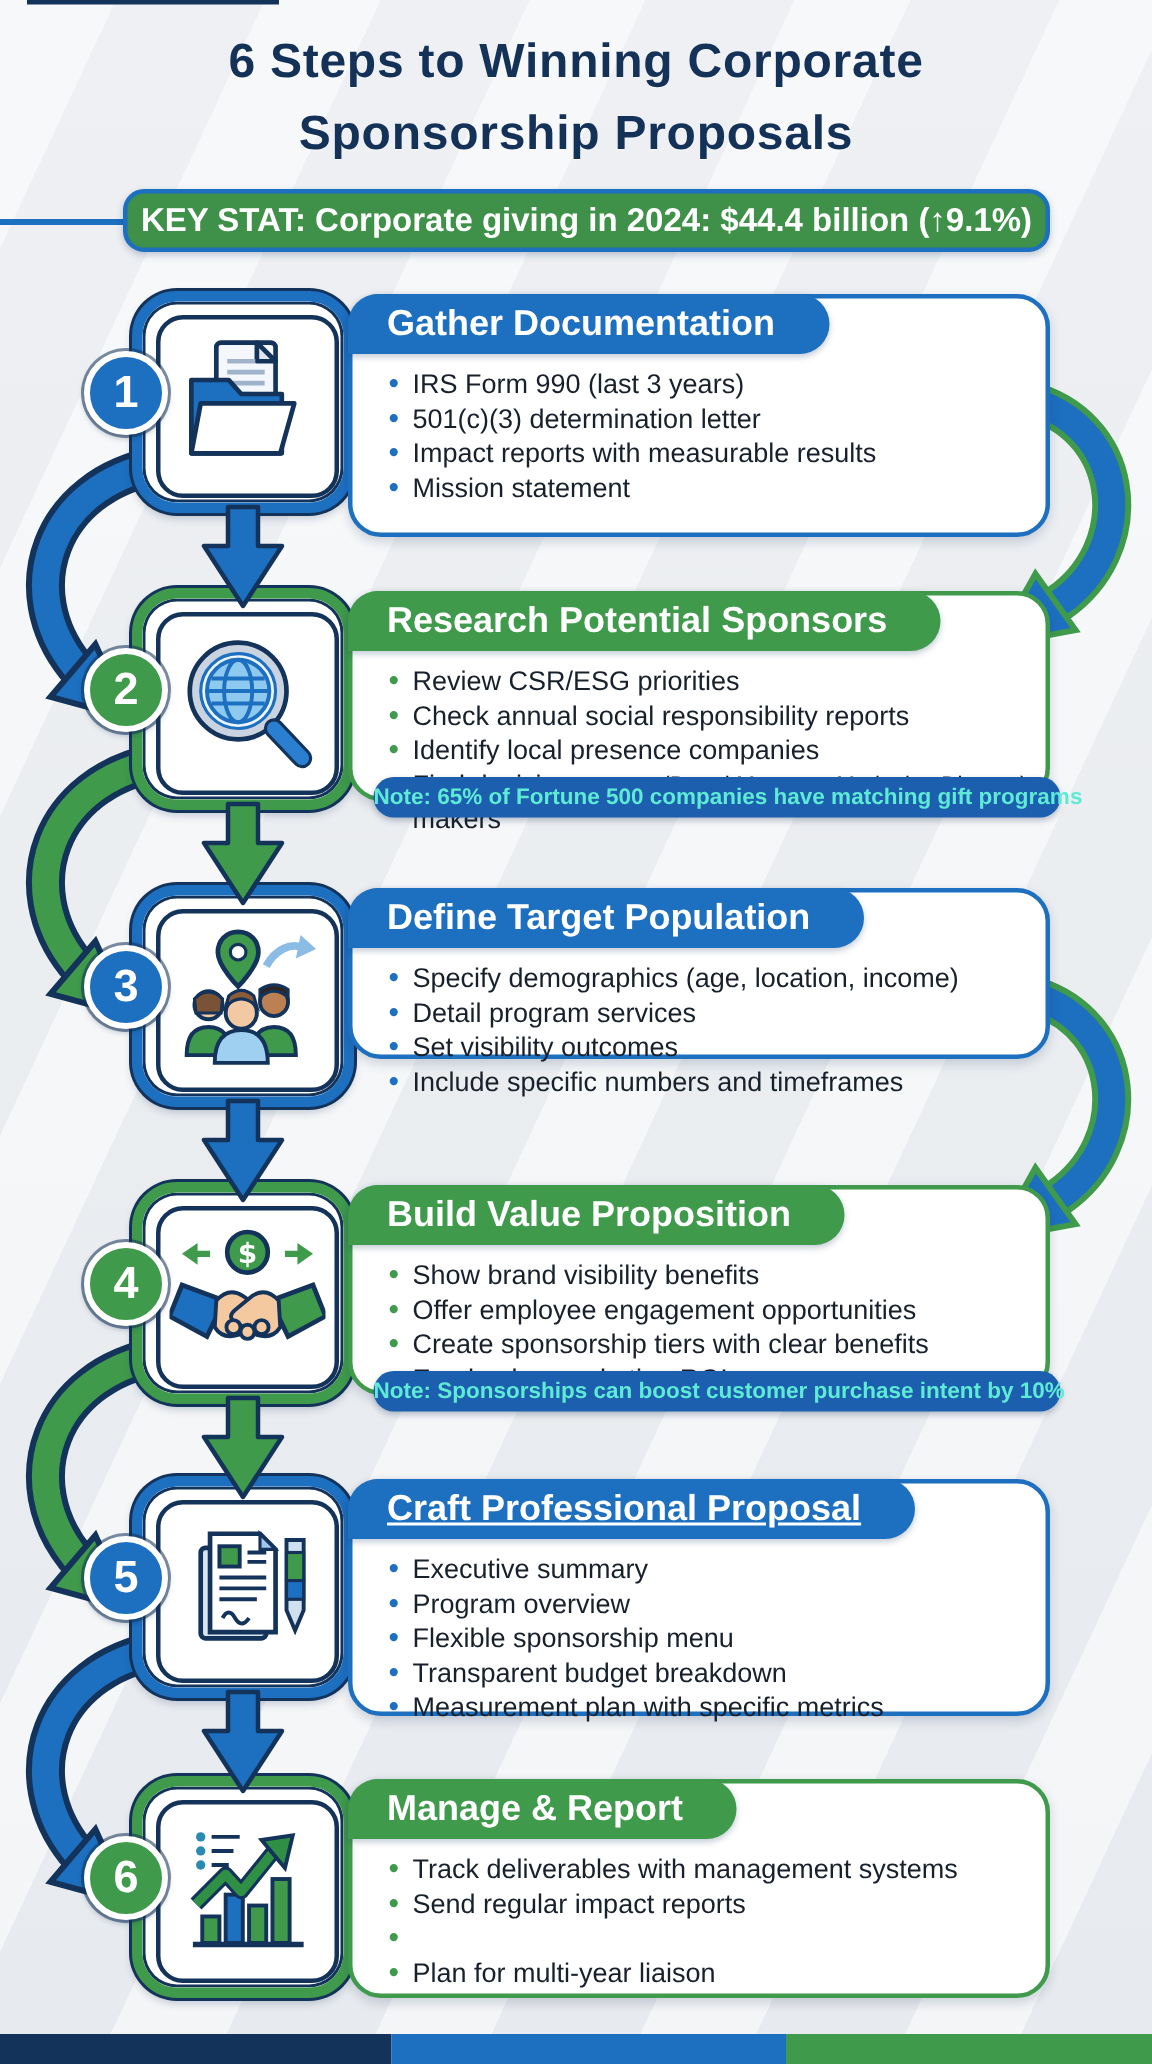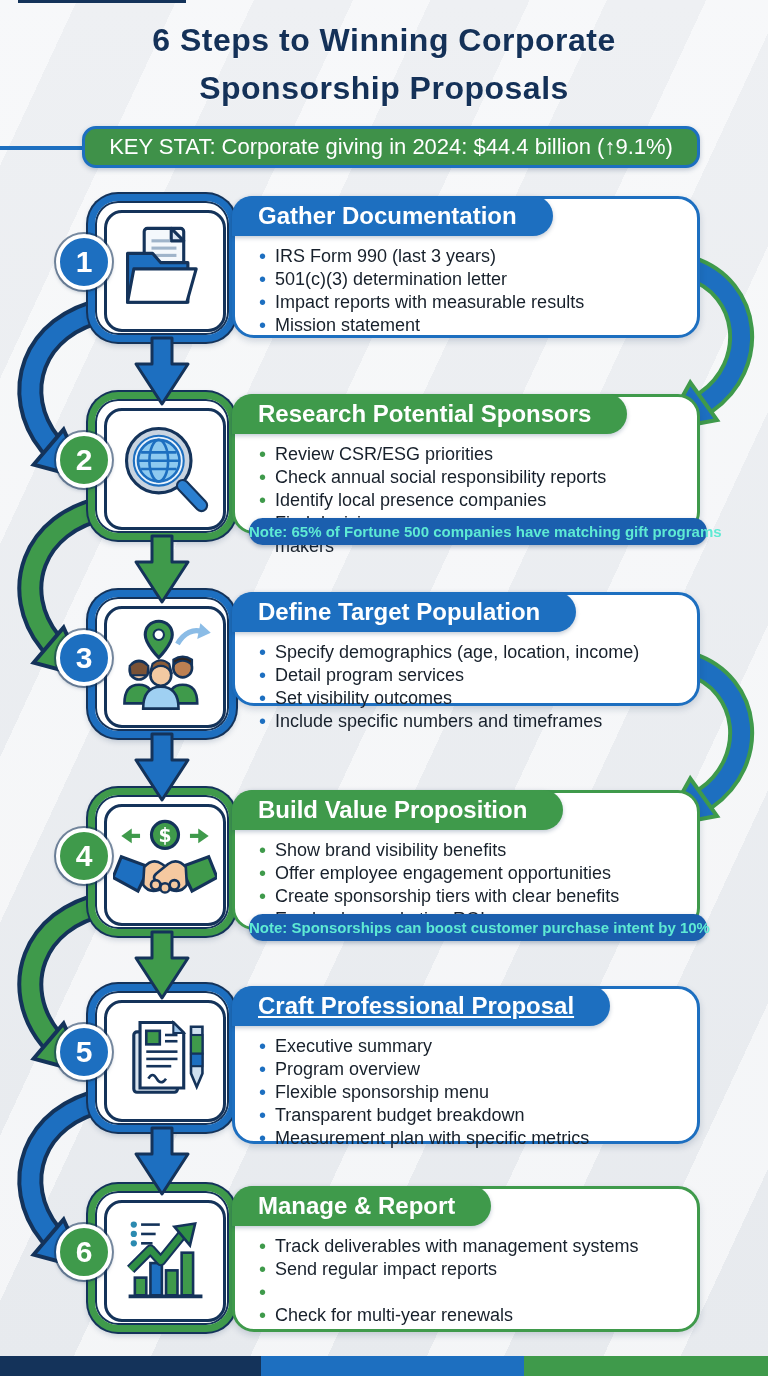--- a/index.html
+++ b/index.html
@@ -10,21 +10,21 @@
       repeating-linear-gradient(115deg, rgba(255,255,255,.55) 0 70px, rgba(255,255,255,0) 70px 160px),
       linear-gradient(180deg,#eef0f3 0%,#e7eaee 100%);
   }
   .top-sliver{position:absolute;left:18px;top:0;width:168px;height:3px;background:#14335a;}
   .title{position:absolute;top:16px;left:0;width:768px;text-align:center;
     color:#143158;font-weight:bold;font-size:32px;line-height:48px;letter-spacing:.5px;
     text-shadow:0 1px 0 rgba(255,255,255,.6);}
   .keystat-line{position:absolute;left:0;top:146px;width:86px;height:4px;background:#1d6fc0;}
   .keystat{position:absolute;left:82px;top:126px;width:618px;height:42px;box-sizing:border-box;
     background:#3f9149;border:3px solid #1d6fc0;border-radius:14px;
-    color:#fff;font-weight:normal;font-size:22px;line-height:36px;text-align:center;
+    color:#fff;font-weight:bold;font-size:22px;line-height:36px;text-align:center;
     box-shadow:0 2px 5px rgba(20,51,90,.25);white-space:nowrap;}
   .step-row{position:absolute;left:0;width:768px;z-index:4;}
   .icon-box{position:absolute;left:88px;top:0;width:148px;height:148px;box-sizing:border-box;
     border:7px solid;border-radius:30px;background:#fff;
     box-shadow:0 0 0 2px #14335a, inset 0 0 0 2px #14335a, 0 3px 6px rgba(20,51,90,.25);}
   .icon-inner{position:absolute;left:9px;top:9px;width:116px;height:116px;
     border:3px solid #14335a;border-radius:18px;background:#fff;
     display:flex;align-items:center;justify-content:center;}
   .num{position:absolute;left:56px;top:40px;width:56px;height:56px;box-sizing:border-box;
     border:4px solid #fff;border-radius:50%;z-index:7;
@@ -81,21 +81,21 @@
               <line x1="37" y1="42" x2="52" y2="42"></line>
             </g>
             <g stroke="#14335a" stroke-width="3" stroke-linejoin="round">
               <path d="M14 33 h24 l8 9 h26 v38 h-58 z" fill="#1d6fc0"></path>
               <path d="M20 48 h60 l-9 32 h-57 z" fill="#ffffff"></path>
             </g>
           </svg>
         </div>
       </div>
       <div class="num" style="background: rgb(29, 111, 192);">1</div>
-      <div class="card" style="border-color: rgb(29, 111, 192); height: 142px;">
+      <div class="card" style="border-color: rgb(29, 111, 192); height: 162px;">
         <div class="pill" style="background: rgb(29, 111, 192);">Gather Documentation</div>
         <ul class="bullets">
           <li>
             <span class="dot" style="color: rgb(29, 111, 192);">•</span>
             <span>IRS Form 990 (last 3 years)</span>
           </li>
           <li>
             <span class="dot" style="color: rgb(29, 111, 192);">•</span>
             <span>501(c)(3) determination letter</span>
           </li>
@@ -369,18 +369,18 @@
           </li>
           <li>
             <span class="dot" style="color: rgb(63, 154, 75);">•</span>
             <span>Send regular impact reports</span>
           </li>
           <li>
             <span class="dot" style="color: rgb(63, 154, 75);">•</span>
           </li>
           <li>
             <span class="dot" style="color: rgb(63, 154, 75);">•</span>
-            <span>Check for multi-year renewals</span>
+            <span>Plan for multi-year liaison</span>
           </li>
         </ul>
       </div>
     </div>
   </div>
 
 </body></html>

